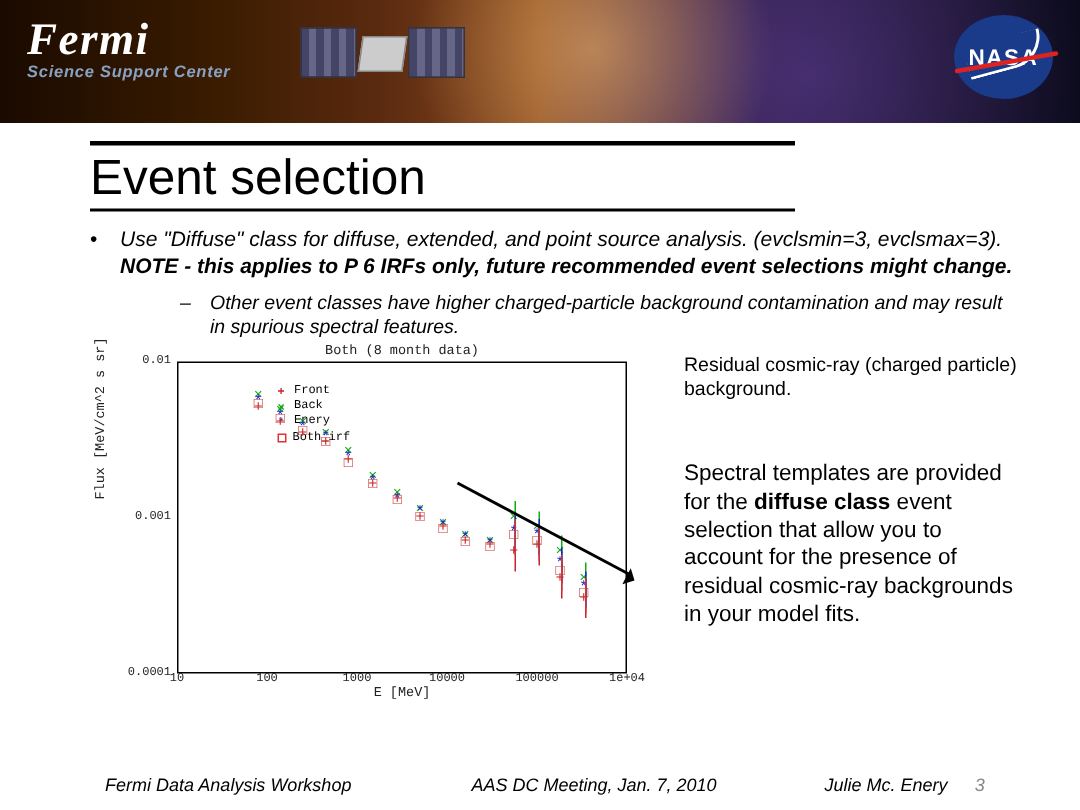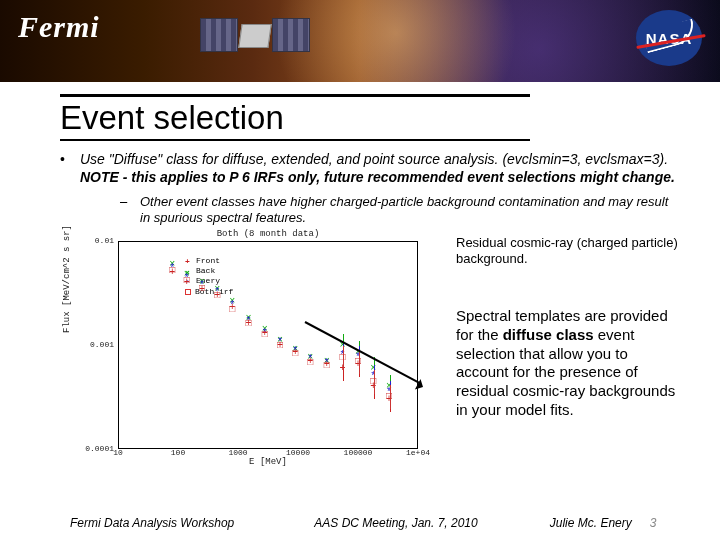--- a/index.html
+++ b/index.html
@@ -67,20 +67,21 @@
 
 <div class="header">
   <div class="header-bg"></div>
   <div class="satellite">
     <div class="sat-panel l"></div>
       <div class="sat-body"></div>
       <div class="sat-panel r"></div>
   </div>
   <div class="logo">
     <div class="logo-main">Fermi</div>
+    <div class="logo-sub">Science Support Center</div>
   </div>
   <div class="nasa">
     <div class="nasa-circle">
         <span class="nasa-text">NASA</span>
         <div class="nasa-red"></div>
       </div>
   </div>
 </div>
 
 <div class="slide">

